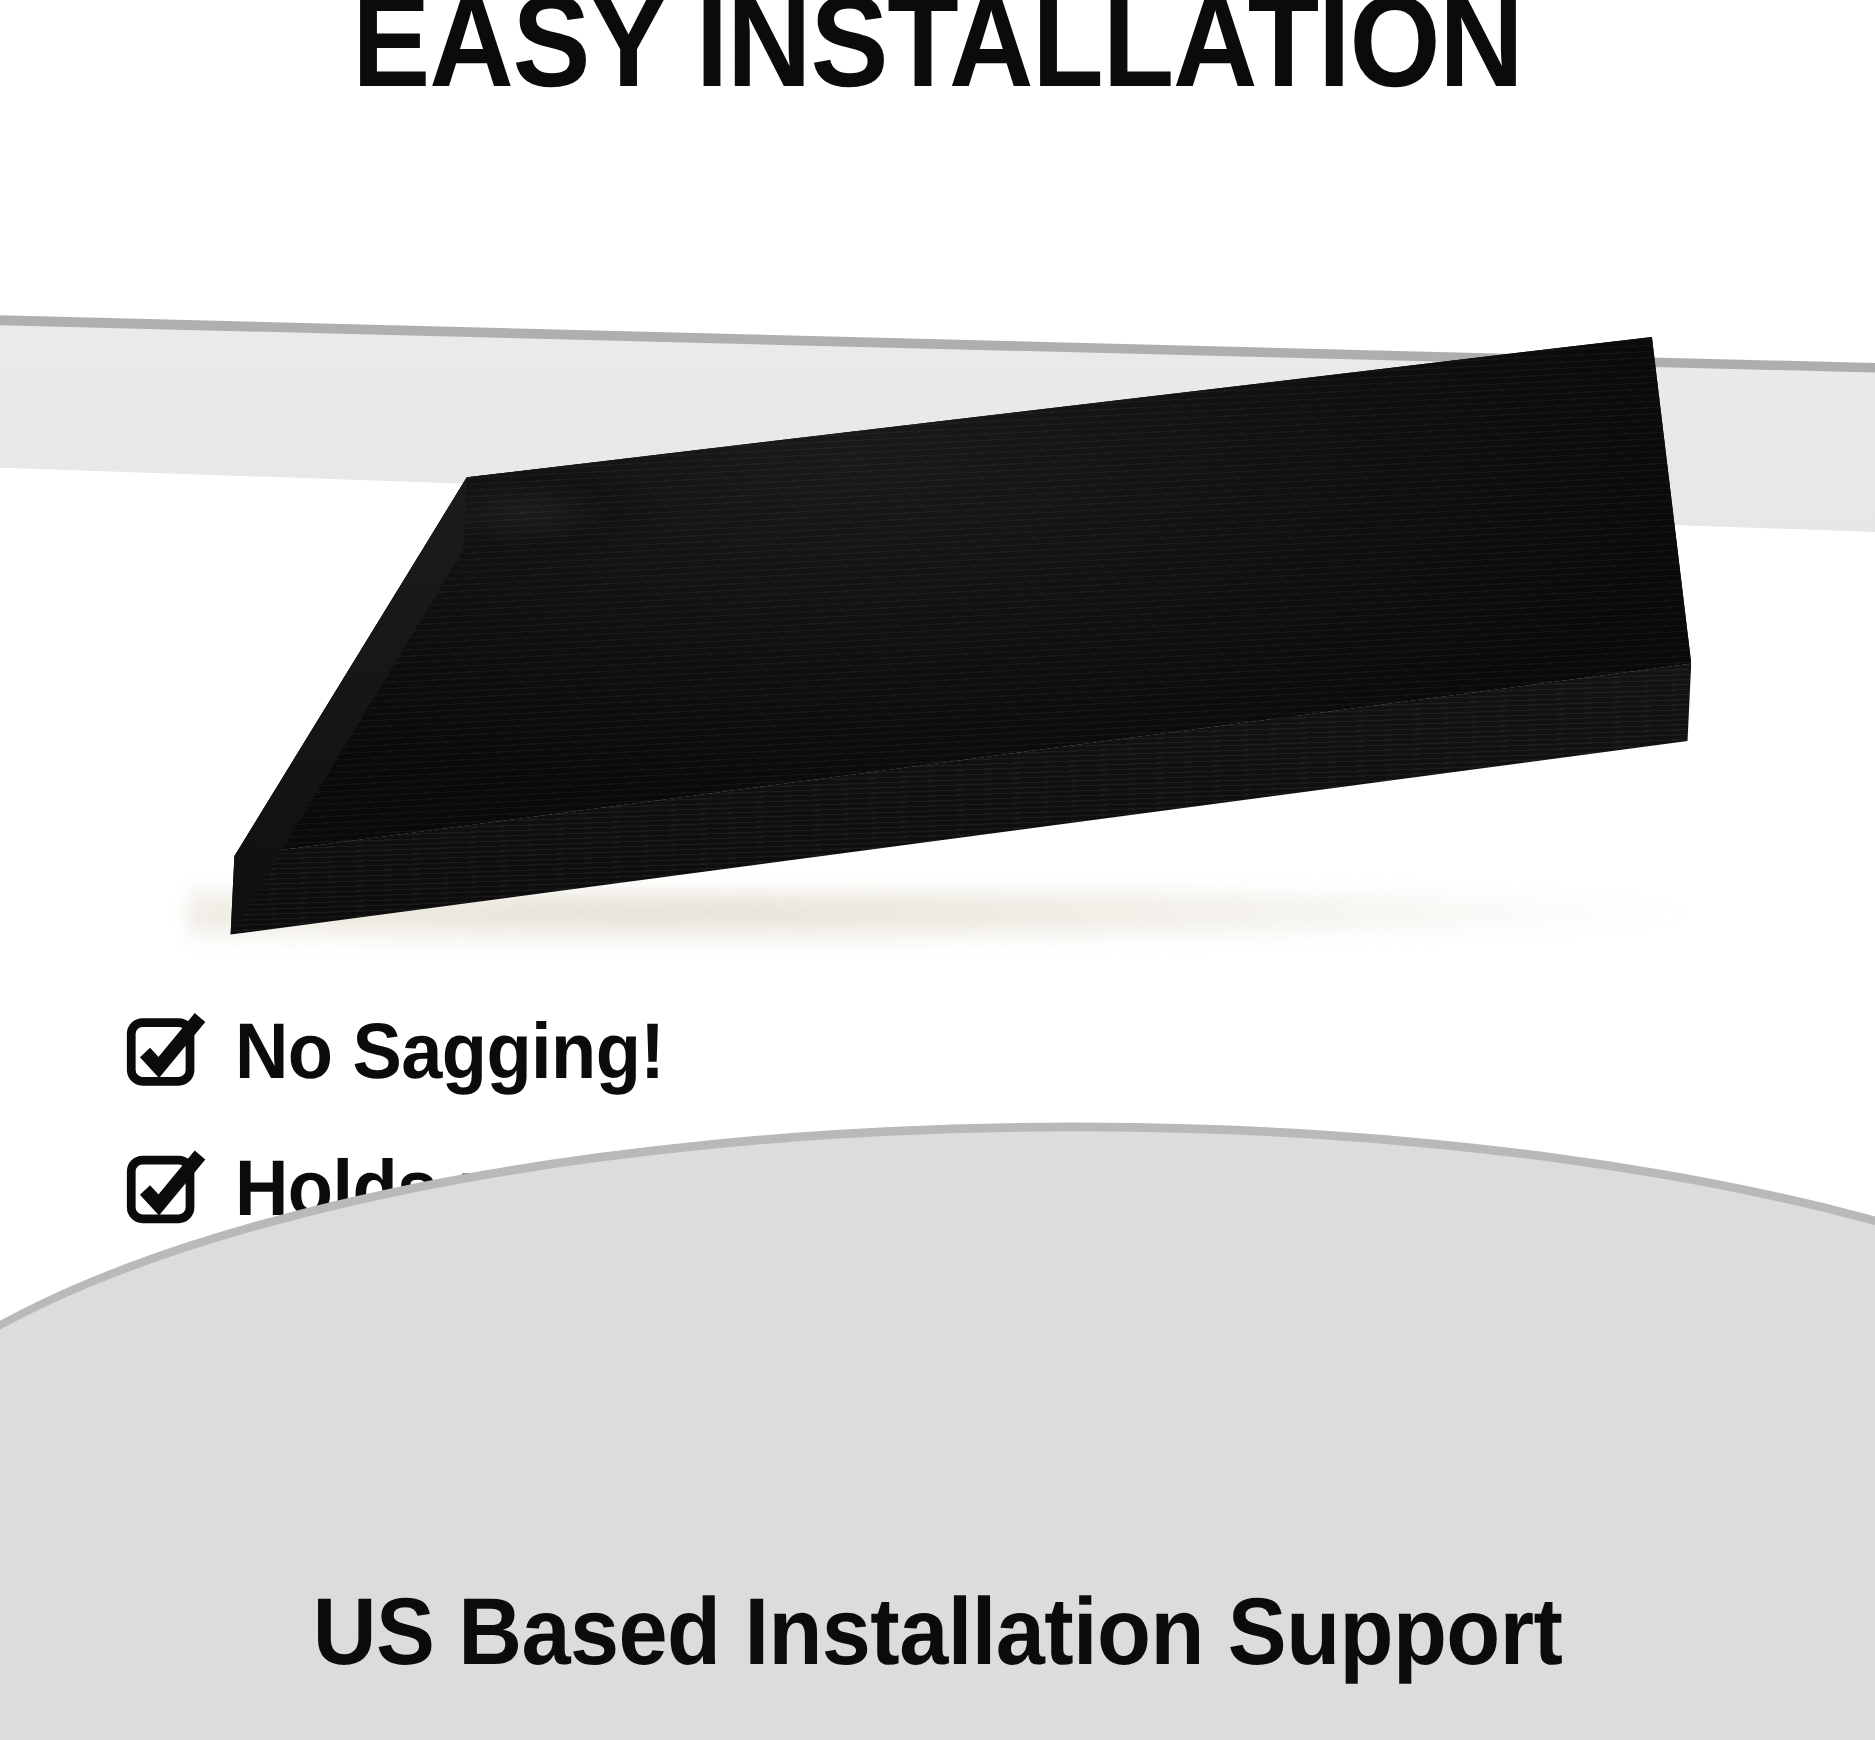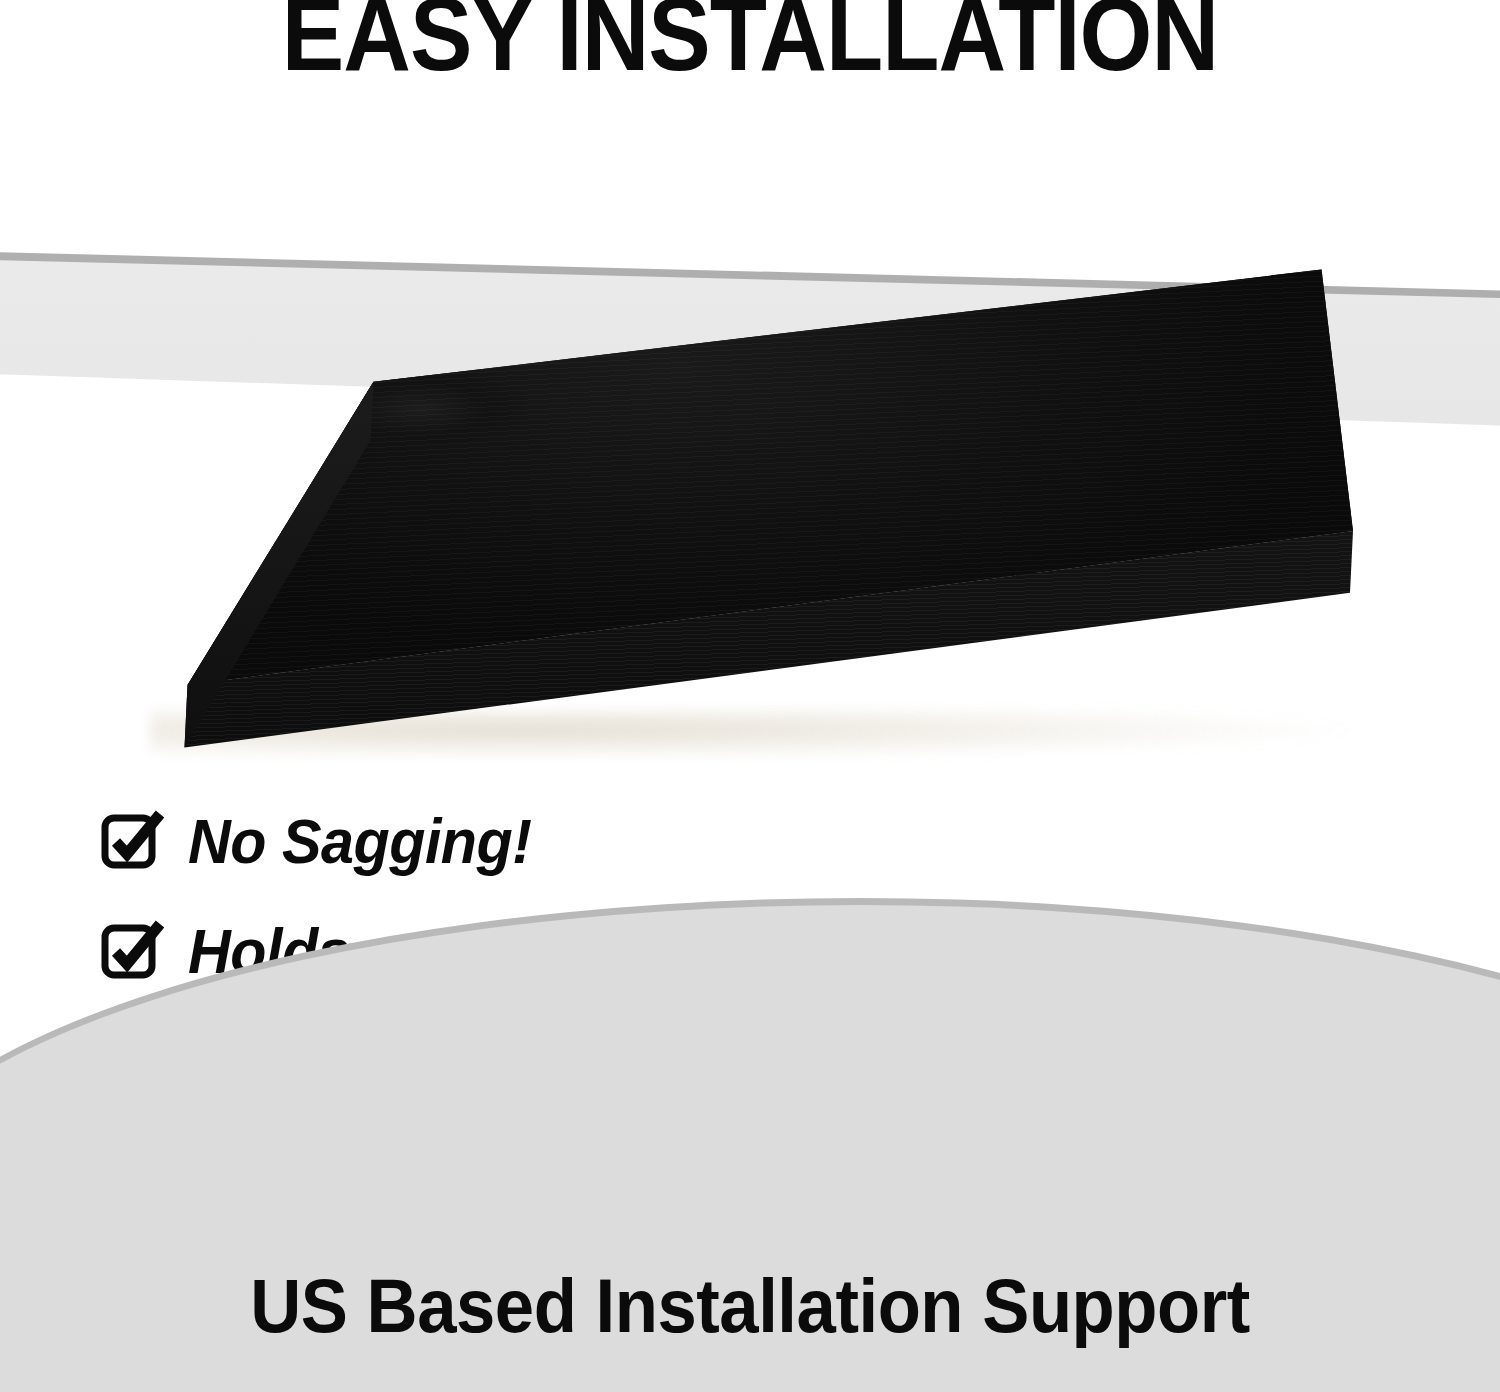--- a/index.html
+++ b/index.html
@@ -161,21 +161,20 @@
   .bullets {
     position: absolute;
     left: 100px;
     top: 786px;
     width: 900px;
   }
   .bullet-row {
     display: flex;
     align-items: center;
     height: 110px;
-    font-style: italic;
   }
   .checkbox-icon {
     width: 66px;
     height: 66px;
     flex: 0 0 66px;
     margin-right: 22px;
   }
   .bullet-label {
     font-family: "Liberation Sans Narrow", "Liberation Sans", sans-serif;
     font-weight: bold;

